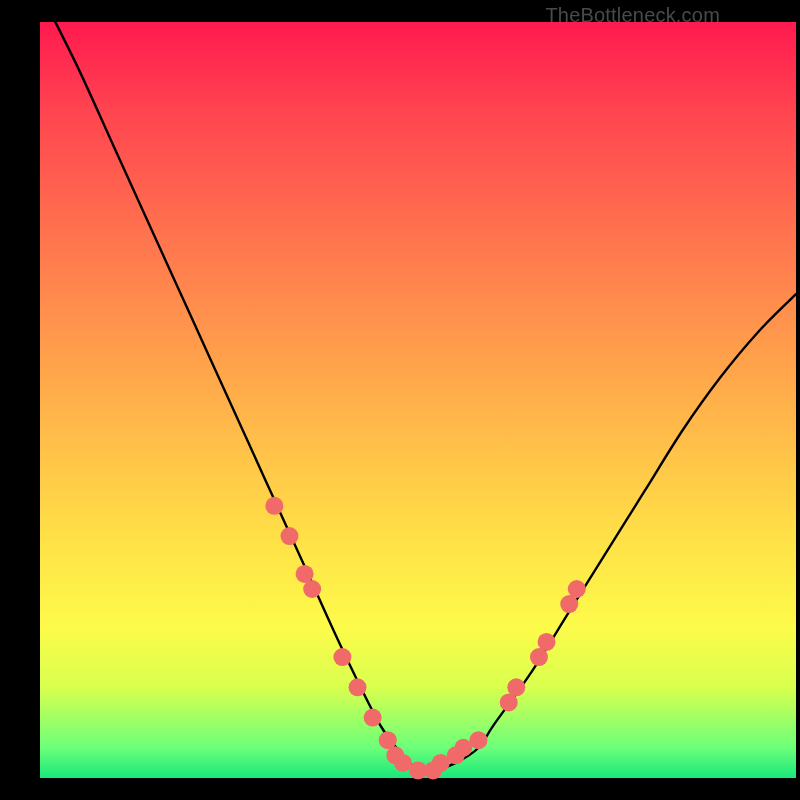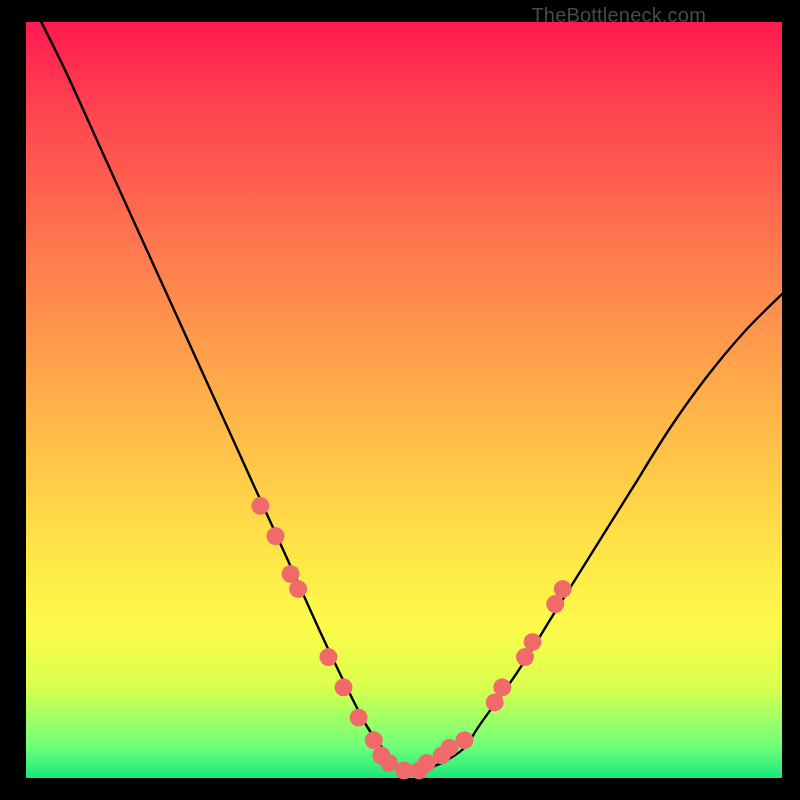--- a/index.html
+++ b/index.html
@@ -6,21 +6,21 @@
     margin: 0;
     padding: 0;
     width: 800px;
     height: 800px;
     overflow: hidden;
     background: #000;
     font-family: Arial, Helvetica, sans-serif;
   }
   .frame {
     position: absolute;
-    left: 4px;
+    left: 18px;
     top: 0;
     width: 728px;
     height: 800px;
     background: #000;
   }
   .plot {
     position: absolute;
     left: 22px;
     top: 22px;
     width: 756px;

